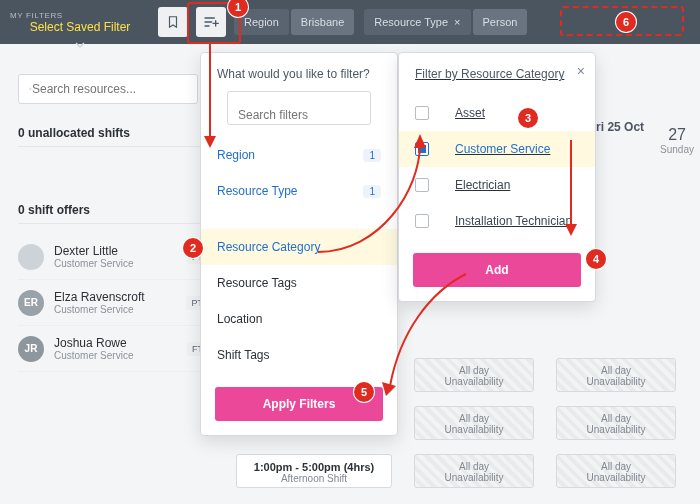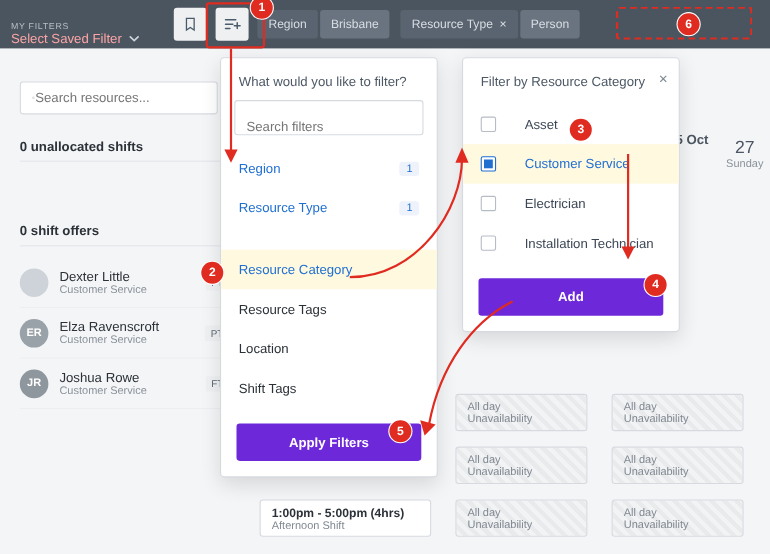--- a/index.html
+++ b/index.html
@@ -2,48 +2,48 @@
 <html><head>
 <meta charset="utf-8">
 <style>
   * { box-sizing: border-box; margin: 0; padding: 0; font-family: -apple-system, "Helvetica Neue", Arial, sans-serif; }
   body { width: 700px; height: 504px; background: #f4f5f7; overflow: hidden; position: relative; font-size: 12px; color: #2b3137; }
 
   
   .topbar { height: 44px; background: #4b5560; display: flex; align-items: center; padding: 0 10px; gap: 8px; }
   .myfilters { color: #d0d6dd; display: flex; flex-direction: column; justify-content: center; min-width: 140px; }
   .myfilters-label { font-size: 8px; letter-spacing: 0.08em; color:#b8bec5;margin-top:16px;}
-  .myfilters-select { font-size: 12px; color: #fca5a5; display:flex; align-items:center; gap:6px;}
+  .myfilters-select { font-size: 12px; color: #fde047; display:flex; align-items:center; gap:6px;flex-direction:column;}
   .myfilters-select svg{ flex:none;}
   .iconbtn { width: 30px; height: 30px; background: #eef0f2; border-radius: 3px; display:flex; align-items:center;justify-content:center; color:#4a5a6a;}
   .iconbtn svg{display:block;}
   .chipgroup{ display:flex; align-items:center;}
   .chip{ height:26px; background:#5a6470; color:#d8dde3; font-size:11px; display:flex; align-items:center; padding:0 10px; border-radius:3px; margin-right:2px;}
   .chip.label{ background:#5a6470;}
   .chip.val{ background:#6a7480;}
   .chip .x{ margin-left:6px; font-size:11px;}
 
   
   .anno-box{ position:absolute; border:2px solid #e02b20; border-radius:3px; pointer-events:none;}
   .anno-dash{ position:absolute; border:2px dashed #e02b20; border-radius:3px; pointer-events:none;}
   .badge{ position:absolute; width:20px;height:20px; background:#e02b20; color:#fff; border-radius:50%; font-size:11px; font-weight:700; display:flex; align-items:center; justify-content:center; pointer-events:none; box-shadow:0 0 0 1px #fff;}
   .arrow{ position:absolute; pointer-events:none; }
 
   
   .panel{ position:absolute; background:#fff; border:1px solid #d6dadf; border-radius:4px; box-shadow:0 6px 18px rgba(0,0,0,.12);}
   .panel-title{ font-size:12px; color:#4d5865; padding:14px 16px 10px;}
   .panel .close{ position:absolute; right:10px; top:10px; color:#7e8994; font-size:14px;}
-  .searchbox{ margin:0 12px 8px; height:32px; border:1px solid #d6dadf; border-radius:3px; display:flex; align-items:flex-end; padding:0 10px; color:#848d97;}
+  .searchbox{ margin:0 26px 8px; height:32px; border:1px solid #d6dadf; border-radius:3px; display:flex; align-items:flex-start; padding:16px 10px; color:#848d97;}
   .searchbox input{ border:none; outline:none; font-size:12px; flex:1; background:transparent; color:#333;}
   .flist{ padding:4px 0;}
   .fitem{ height:36px; display:flex; align-items:center; justify-content:space-between; padding:0 16px; font-size:12px; color:#1f6fd1; cursor:pointer;}
   .fitem.plain{ color:#2b3137;}
   .fitem .count{ background:#eef3fb; color:#1f6fd1; font-size:10px; padding:1px 6px; border-radius:3px;}
   .fitem.highlight{ background:#fff9e0;margin-top:20px;}
-  .panel .primary{ margin:10px 14px 14px; height:34px; background:#6d28d9; color:#fff; border:none; border-radius:3px; width:calc(100% - 28px); font-size:12px; font-weight:600;}
+  .panel .primary{ margin:10px 14px 14px; height:34px; background:#ec4899; color:#fff; border:none; border-radius:3px; width:calc(100% - 28px); font-size:12px; font-weight:600;}
 
   
   .citem{ height:36px; display:flex; align-items:center; padding:0 16px; gap:26px; font-size:12px; color:#3c4755;}
   .citem .cb{ width:14px; height:14px; border:1px solid #b6bcc3; border-radius:2px; display:flex;align-items:center;justify-content:center;}
   .citem.highlight{ background:#fff9e0; color:#1f6fd1;}
   .citem.highlight .cb{ border-color:#1f6fd1; background:#fff;}
   .citem.highlight .cb::after{ content:""; width:8px;height:8px; background:#1f6fd1;}
 
   
   .workspace{ position:absolute; left:0; right:0; top:44px; bottom:0; padding:30px 0 0 18px;}
@@ -58,21 +58,21 @@
   .resrole{ font-size:10px; color:#8a929a;}
   .pill{ font-size:9px; background:#eef0f2; color:#5b6673; padding:2px 5px; border-radius:2px;}
 
   
   .calhead{ position:absolute; right:6px; top:120px; display:flex; gap:16px; align-items:flex-start;}
   .calday{ text-align:right; color:#4c5662;}
   .calday .d{ font-size:12px; font-weight:600;}
   .calday .n{ font-size:16px; margin-top:6px;}
   .calday .w{ font-size:10px; color:#8a929a;}
 
-  .slot{ position:absolute; border:1px solid #d6dadf; border-radius:3px; background:#f4f5f6; padding:6px 10px; font-size:10px; color:#808891;}
+  .slot{ position:absolute; border:1px solid #d6dadf; border-radius:3px; background:#f4f5f6; padding:6px 10px; font-size:10px; color:#808891;text-align:center;}
   .slot.str{ background:repeating-linear-gradient(45deg,#f2f3f4,#f2f3f4 4px,#e9eaec 4px,#e9eaec 8px);}
   .slot.shift{ background:#fff;}
   .slot .t{ font-size:11px; color:#2b3137; font-weight:600;}
 </style>
 </head>
 <body>
 
 <div class="topbar">
   <div class="myfilters">
     <div class="myfilters-label">MY FILTERS</div>
@@ -222,21 +222,21 @@
     <div class="fitem plain">
         <span>Location</span>
       </div>
     <div class="fitem plain">
         <span>Shift Tags</span>
       </div>
   </div>
   <button class="primary">Apply Filters</button>
 </div>
 
-<div class="panel" style="left:420px; top:52px; width:198px;">
+<div class="panel" style="left:398px; top:52px; width:198px;text-decoration:underline;">
   <div class="panel-title">Filter by Resource Category</div>
   <div class="close">
     <span>×</span>
   </div>
   <div class="flist">
     <div class="citem">
         <span class="cb"></span>
         <span>Asset</span>
       </div>
     <div class="citem highlight">

